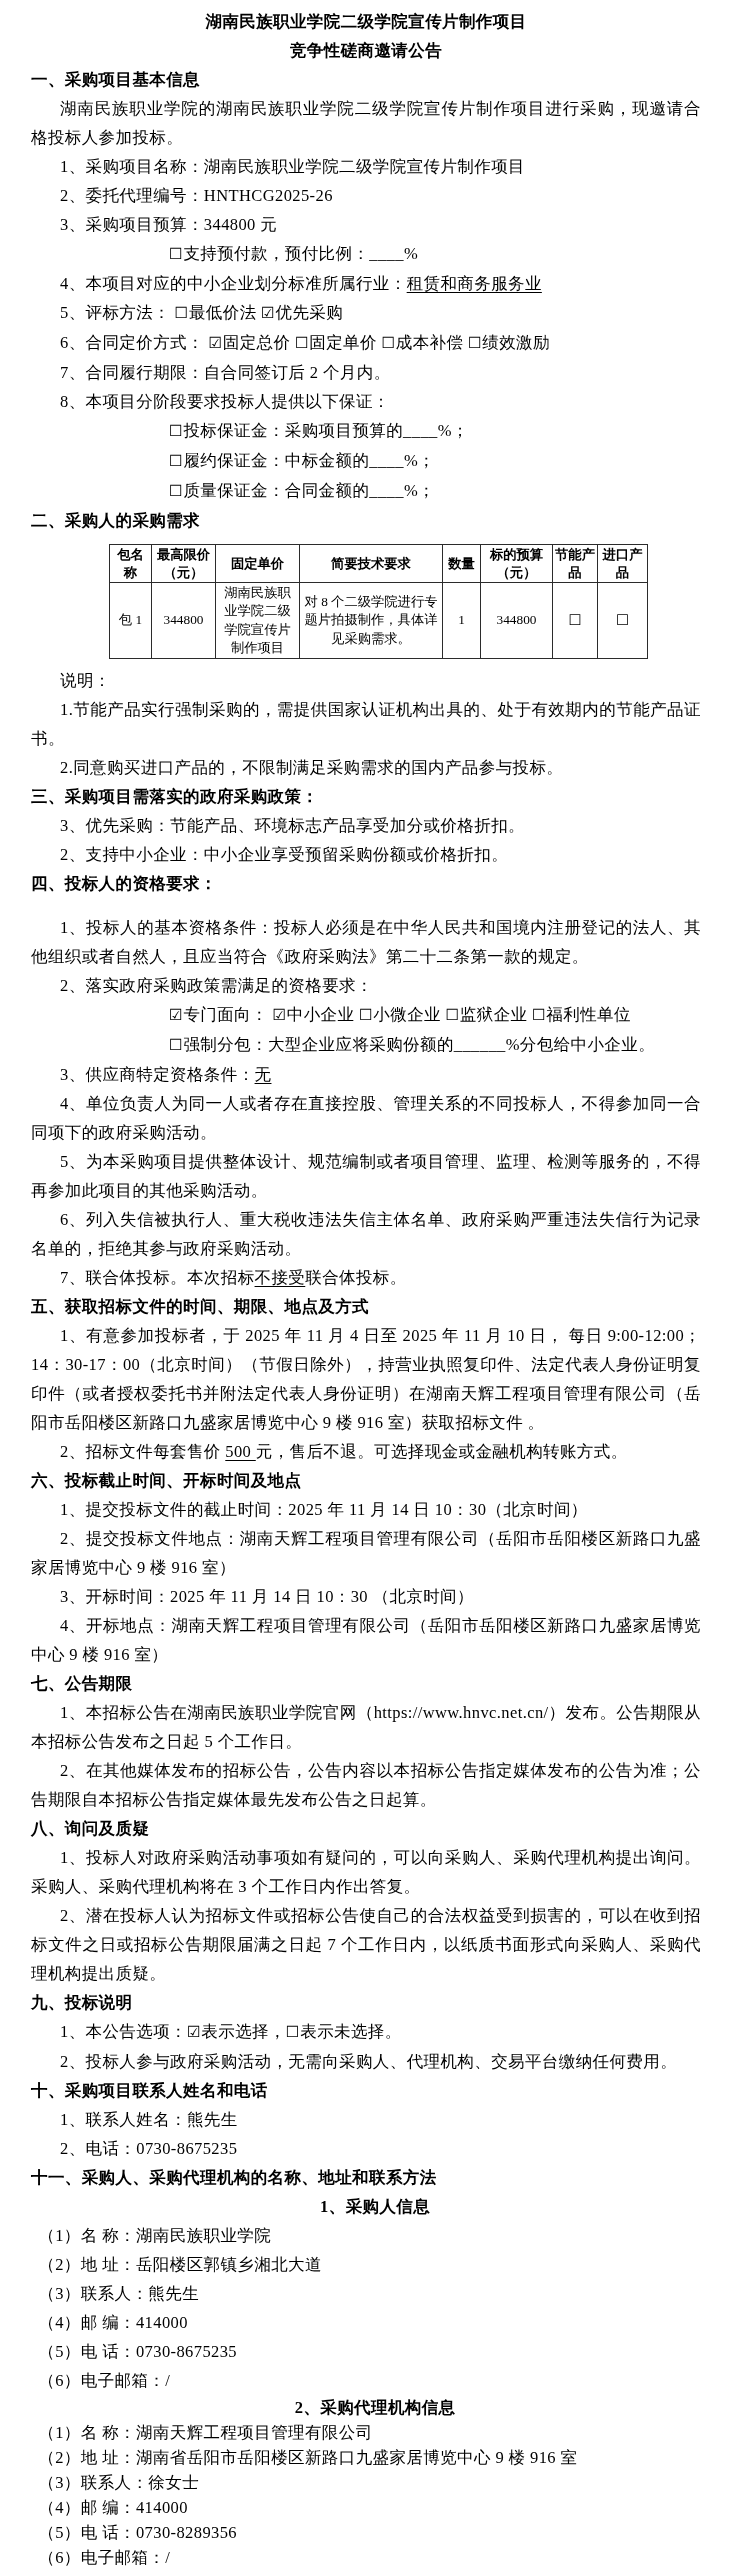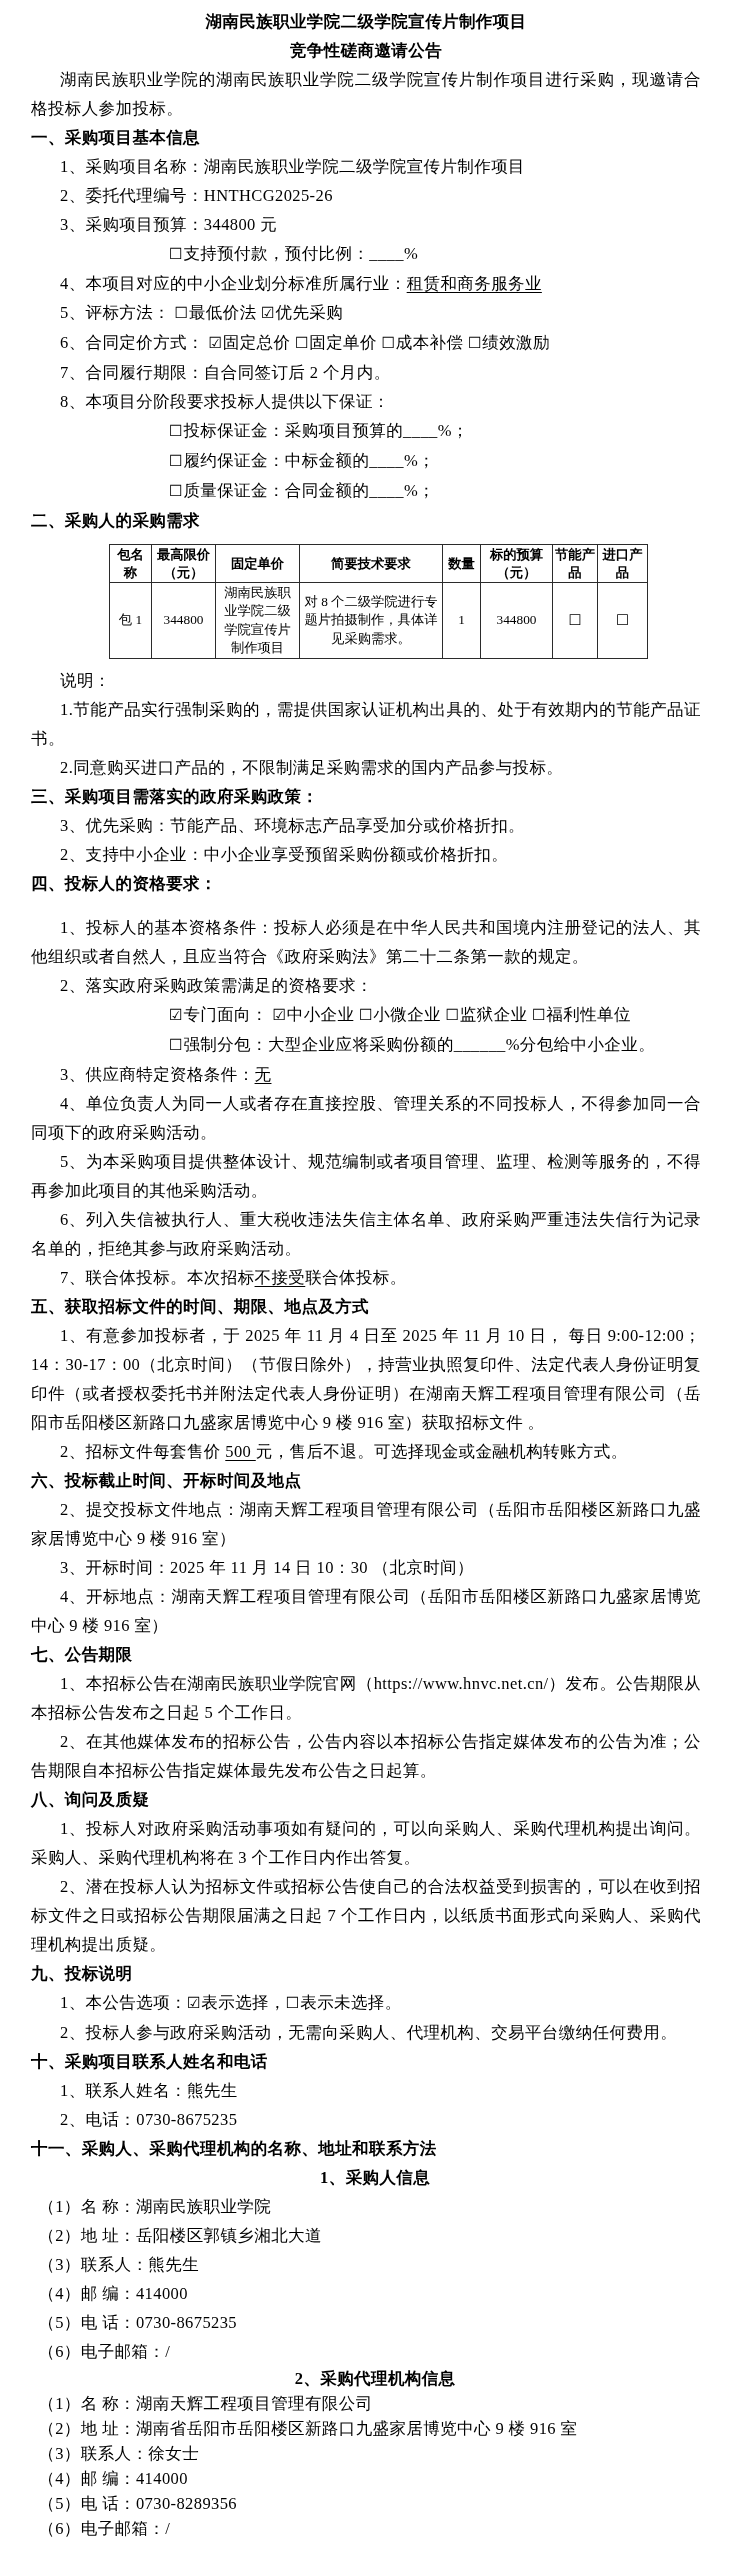--- a/index.html
+++ b/index.html
@@ -36,22 +36,22 @@
   }
   th{font-weight:bold;line-height:17.4px;}
   td.cbcell{font-family:"DejaVu Sans",sans-serif;font-size:14.7px;}
 </style>
 </head>
 <body>
 
 <div id="doc">
     <div class="blk title">湖南民族职业学院二级学院宣传片制作项目</div>
     <div class="blk title">竞争性磋商邀请公告</div>
+    <div class="blk heading">一、采购项目基本信息</div>
     <div class="blk para">湖南民族职业学院的湖南民族职业学院二级学院宣传片制作项目进行采购，现邀请合格投标人参加投标。</div>
-    <div class="blk heading">一、采购项目基本信息</div>
     <div class="blk item">1、采购项目名称：湖南民族职业学院二级学院宣传片制作项目</div>
     <div class="blk item">2、委托代理编号：HNTHCG2025-26</div>
     <div class="blk item">3、采购项目预算：344800 元</div>
     <div class="blk cb"><span class="cbx">☐</span><span>支持预付款，预付比例：____%</span></div>
     <div class="blk item"><span>4、本项目对应的中小企业划分标准所属行业：</span><u>租赁和商务服务业</u></div>
     <div class="blk item"><span>5、评标方法： </span><span class="cbx">☐</span><span>最低价法 </span><span class="cbx">☑</span><span>优先采购</span></div>
     <div class="blk item"><span>6、合同定价方式： </span><span class="cbx">☑</span><span>固定总价 </span><span class="cbx">☐</span><span>固定单价 </span><span class="cbx">☐</span><span>成本补偿 </span><span class="cbx">☐</span><span>绩效激励</span></div>
     <div class="blk item">7、合同履行期限：自合同签订后 2 个月内。</div>
     <div class="blk item">8、本项目分阶段要求投标人提供以下保证：</div>
     <div class="blk cb"><span class="cbx">☐</span><span>投标保证金：采购项目预算的____%；</span></div>
@@ -107,20 +107,21 @@
     <div class="blk cb"><span class="cbx">☐</span><span>强制分包：大型企业应将采购份额的______%分包给中小企业。</span></div>
     <div class="blk item"><span>3、供应商特定资格条件：</span><u>无</u></div>
     <div class="blk para">4、单位负责人为同一人或者存在直接控股、管理关系的不同投标人，不得参加同一合同项下的政府采购活动。</div>
     <div class="blk para">5、为本采购项目提供整体设计、规范编制或者项目管理、监理、检测等服务的，不得再参加此项目的其他采购活动。</div>
     <div class="blk para">6、列入失信被执行人、重大税收违法失信主体名单、政府采购严重违法失信行为记录名单的，拒绝其参与政府采购活动。</div>
     <div class="blk item"><span>7、联合体投标。本次招标</span><u>不接受</u><span>联合体投标。</span></div>
     <div class="blk heading">五、获取招标文件的时间、期限、地点及方式</div>
     <div class="blk para">1、有意参加投标者，于 2025 年 11 月 4 日至 2025 年 11 月 10 日， 每日 9:00-12:00；14：30-17：00（北京时间）（节假日除外），持营业执照复印件、法定代表人身份证明复印件（或者授权委托书并附法定代表人身份证明）在湖南天辉工程项目管理有限公司（岳阳市岳阳楼区新路口九盛家居博览中心 9 楼 916 室）获取招标文件 。</div>
     <div class="blk item"><span>2、招标文件每套售价 </span><u>500 </u><span>元，售后不退。可选择现金或金融机构转账方式。</span></div>
     <div class="blk heading">六、投标截止时间、开标时间及地点</div>
+    <div class="blk item">1、提交投标文件的截止时间：2025 年 11 月 14 日 10：30（北京时间）</div>
     <div class="blk para">2、提交投标文件地点：湖南天辉工程项目管理有限公司（岳阳市岳阳楼区新路口九盛家居博览中心 9 楼 916 室）</div>
     <div class="blk item">3、开标时间：2025 年 11 月 14 日 10：30 （北京时间）</div>
     <div class="blk para">4、开标地点：湖南天辉工程项目管理有限公司（岳阳市岳阳楼区新路口九盛家居博览中心 9 楼 916 室）</div>
     <div class="blk heading">七、公告期限</div>
     <div class="blk para">1、本招标公告在湖南民族职业学院官网（https://www.hnvc.net.cn/）发布。公告期限从本招标公告发布之日起 5 个工作日。</div>
     <div class="blk para">2、在其他媒体发布的招标公告，公告内容以本招标公告指定媒体发布的公告为准；公告期限自本招标公告指定媒体最先发布公告之日起算。</div>
     <div class="blk heading">八、询问及质疑</div>
     <div class="blk para">1、投标人对政府采购活动事项如有疑问的，可以向采购人、采购代理机构提出询问。采购人、采购代理机构将在 3 个工作日内作出答复。</div>
     <div class="blk para">2、潜在投标人认为招标文件或招标公告使自己的合法权益受到损害的，可以在收到招标文件之日或招标公告期限届满之日起 7 个工作日内，以纸质书面形式向采购人、采购代理机构提出质疑。</div>
     <div class="blk heading">九、投标说明</div>

